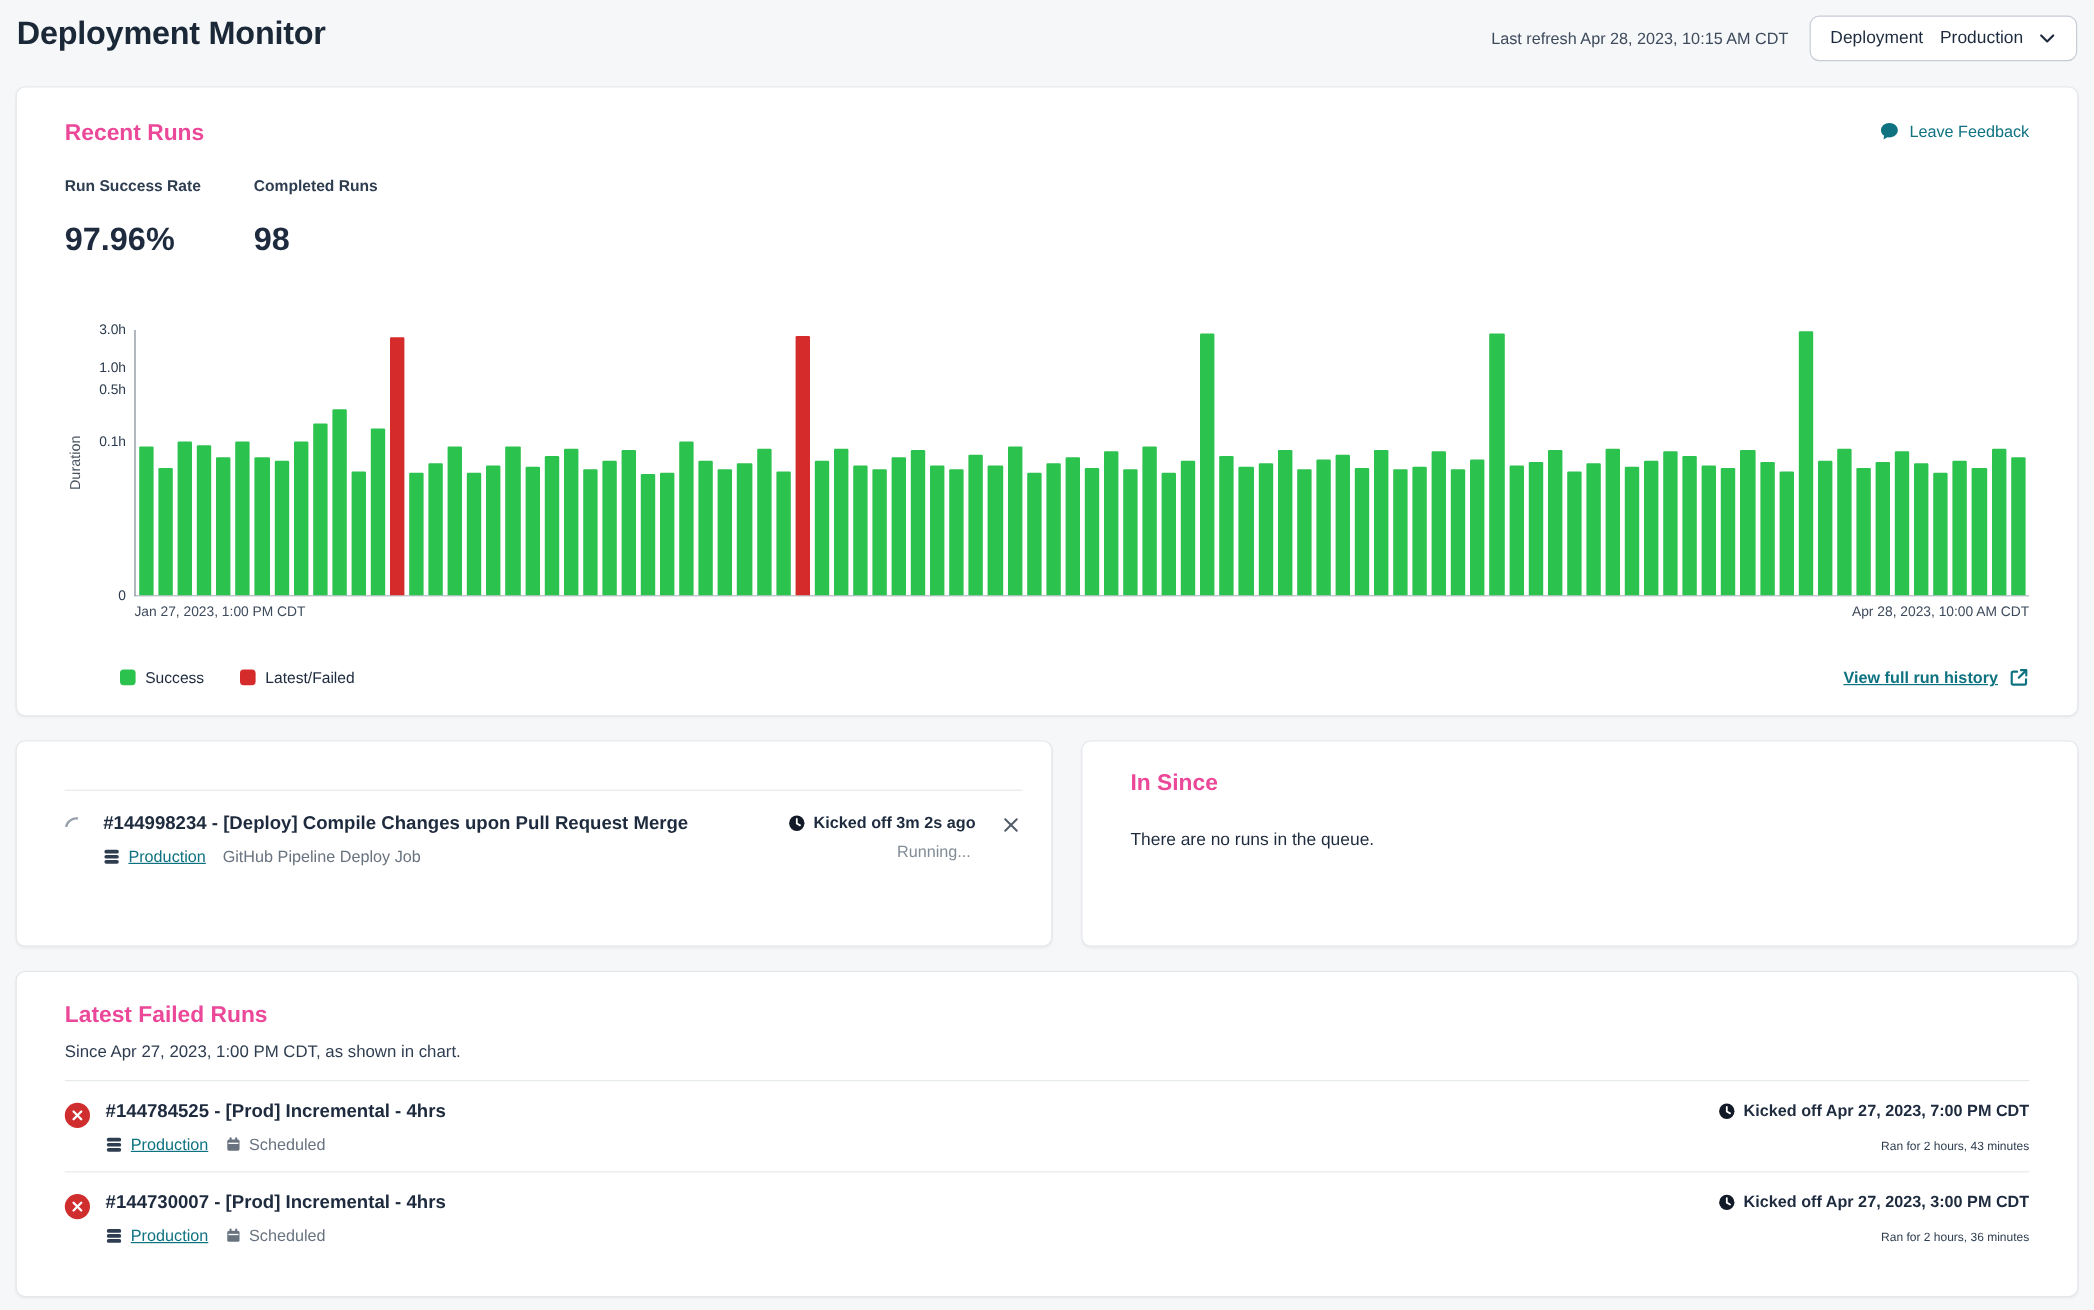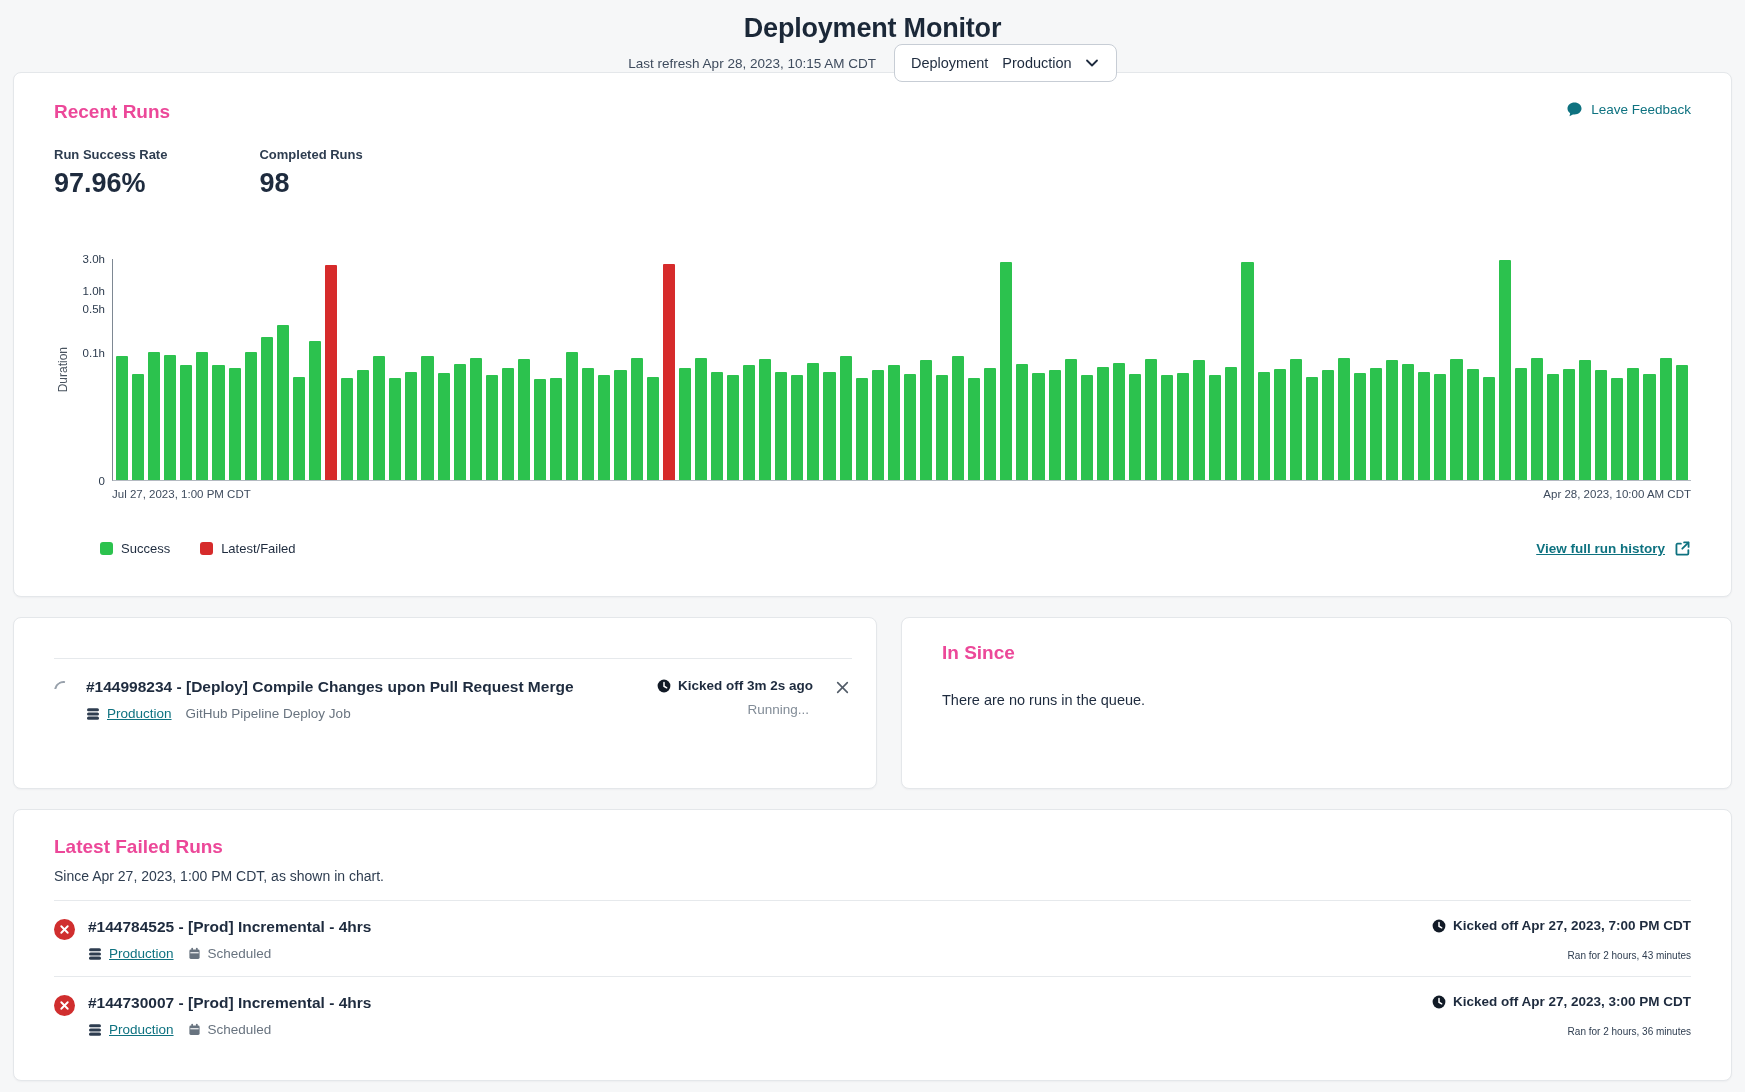--- a/index.html
+++ b/index.html
@@ -4,39 +4,39 @@
 <style>
   * { box-sizing: border-box; margin: 0; padding: 0; }
   html,body { width: 1745px; height: 1092px; }
   body {
     font-family: "Liberation Sans", sans-serif;
     background: #f6f7f8;
     color: #1e2b3e;
     overflow: hidden;
   }
   
-  .header { display:flex; justify-content:space-between; align-items:center; padding:13px 14px 12px 14px; height:72px;flex-direction:column; }
+  .header { display:flex; justify-content:space-between; align-items:flex-start; padding:13px 14px 12px 14px; height:72px; }
   .page-title { font-size:27px; font-weight:700; color:#1b2838; letter-spacing:-0.2px; }
   .header-right { display:flex; align-items:center; gap:18px; }
   .last-refresh { font-size:13.5px; color:#3e4b5d; }
   .env-btn { display:flex; align-items:center; gap:12px; background:#fff; border:1px solid #c7cdd5;
     border-radius:8px; padding:10px 16px; font-size:14.5px; color:#1e2b3e; cursor:pointer; font-family:inherit; }
   .env-btn .env-val { margin-left:2px; }
   .chev { width:16px; height:16px; }
   
   .content { padding:0 13px; }
   .card { background:#fff; border:1px solid #e4e7ea; border-radius:8px; box-shadow:0 1px 2px rgba(16,24,40,.04); }
   .card-recent { height:525px; padding:28px 40px 20px 40px; }
   .card-head { display:flex; justify-content:space-between; align-items:flex-start; }
   .card-title { font-size:19px; font-weight:700; color:#ec4899; }
   .feedback-link { display:flex; align-items:center; gap:8px; font-size:13.5px; color:#0e7280; cursor:pointer; text-decoration:none; font-weight:400; }
   
-  .stats { display:flex; gap:92px; margin-top:24px; }
+  .stats { display:flex; gap:44px; margin-top:24px; }
   .stat-label { font-size:13px; font-weight:700; color:#2e3d50; }
-  .stat-value { font-size:27px; font-weight:700; color:#1e2b3e; margin-top:6px; }
+  .stat-value { font-size:27px; font-weight:700; color:#1e2b3e; margin-top:22px; }
   
   .chart { margin-top:60px; }
   .chart-row { display:flex; height:222px; }
   .ylab { width:18px; display:flex; align-items:center; justify-content:center; }
   .ylab span { writing-mode:vertical-rl; transform:rotate(180deg); font-size:12px; color:#49535f; }
   .yticks { width:40px; position:relative; }
   .ytick { position:absolute; right:7px; transform:translateY(50%); font-size:11.5px; color:#2b3a4d; white-space:nowrap; }
   .plot { flex:1; position:relative; border-left:1.5px solid #7e8893; border-bottom:1.5px solid #b4bac1;
     display:flex; align-items:flex-end; gap:4px; padding:0 3px; }
   .bar { flex:1; min-width:0; border-radius:1px 1px 0 0; }
@@ -226,21 +226,21 @@
             <div class="bar" style="height: 54.24%; background: rgb(44, 194, 78);"></div>
             <div class="bar" style="height: 49.62%; background: rgb(44, 194, 78);"></div>
             <div class="bar" style="height: 46.16%; background: rgb(44, 194, 78);"></div>
             <div class="bar" style="height: 50.78%; background: rgb(44, 194, 78);"></div>
             <div class="bar" style="height: 47.89%; background: rgb(44, 194, 78);"></div>
             <div class="bar" style="height: 55.39%; background: rgb(44, 194, 78);"></div>
             <div class="bar" style="height: 51.93%; background: rgb(44, 194, 78);"></div>
           </div>
       </div>
       <div class="xlabels">
-        <span>Jul 27, 2023, 1:00 PM CDT</span>
+        <span>Jan 27, 2023, 1:00 PM CDT</span>
         <span>Apr 28, 2023, 10:00 AM CDT</span>
       </div>
     </div>
 
     <div class="chart-footer">
       <div class="legend">
           <div class="legend-item">
             <span class="swatch" style="background: rgb(44, 194, 78);"></span>
             <span>Success</span>
           </div>

